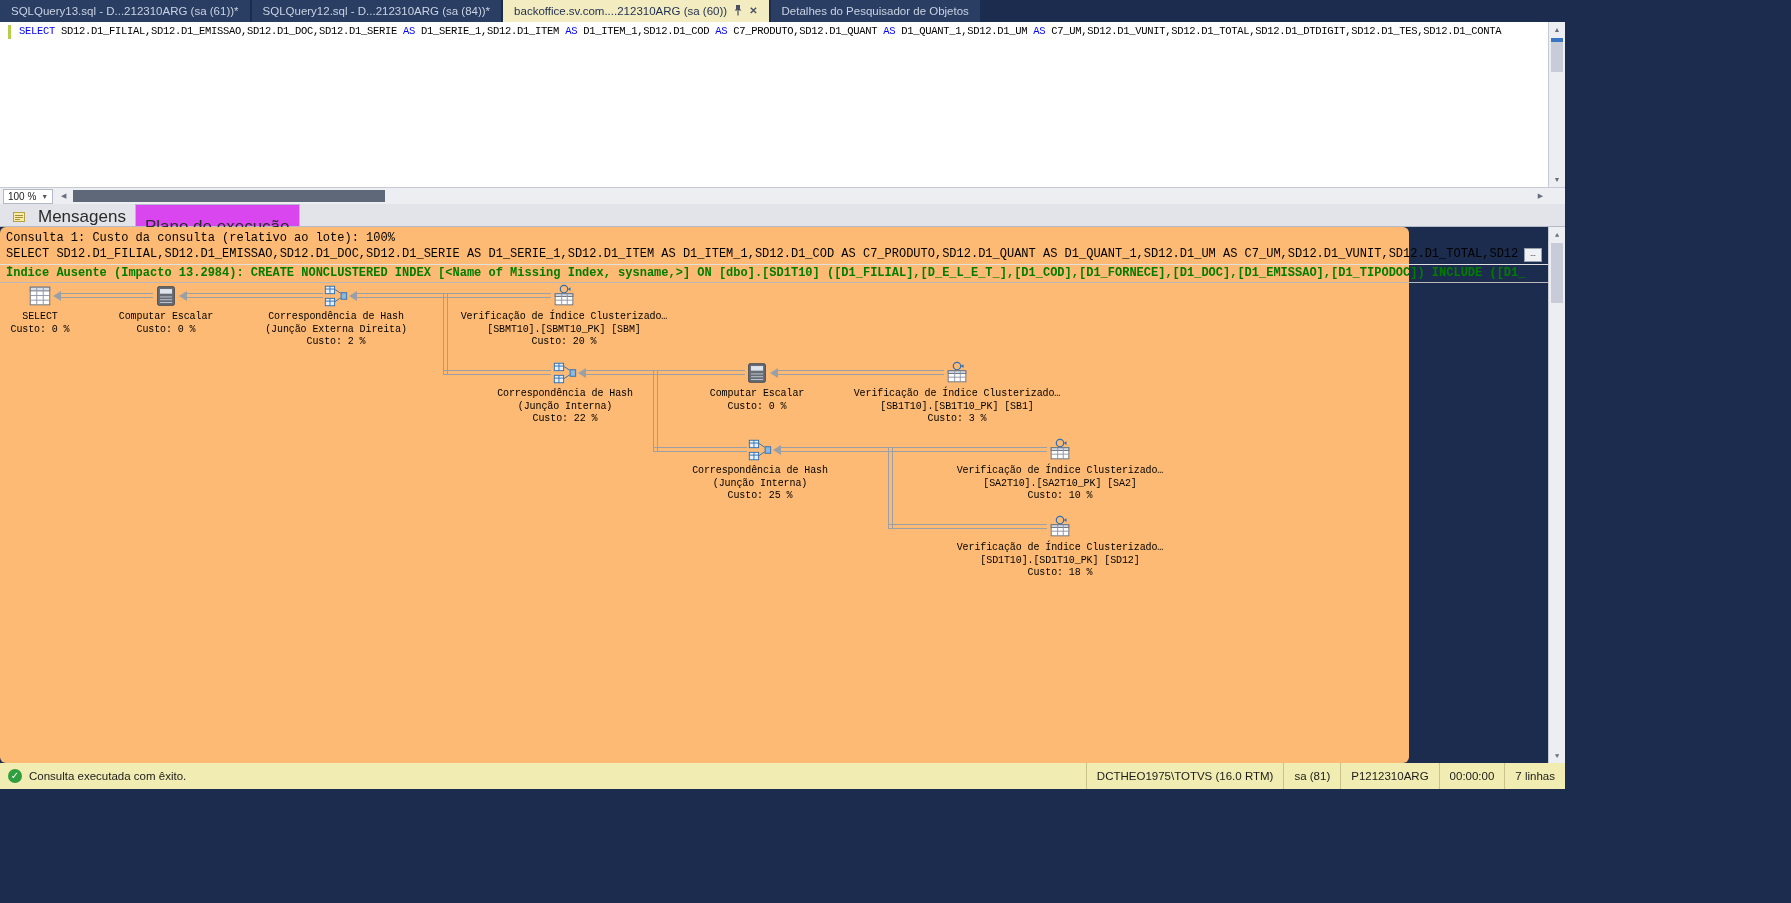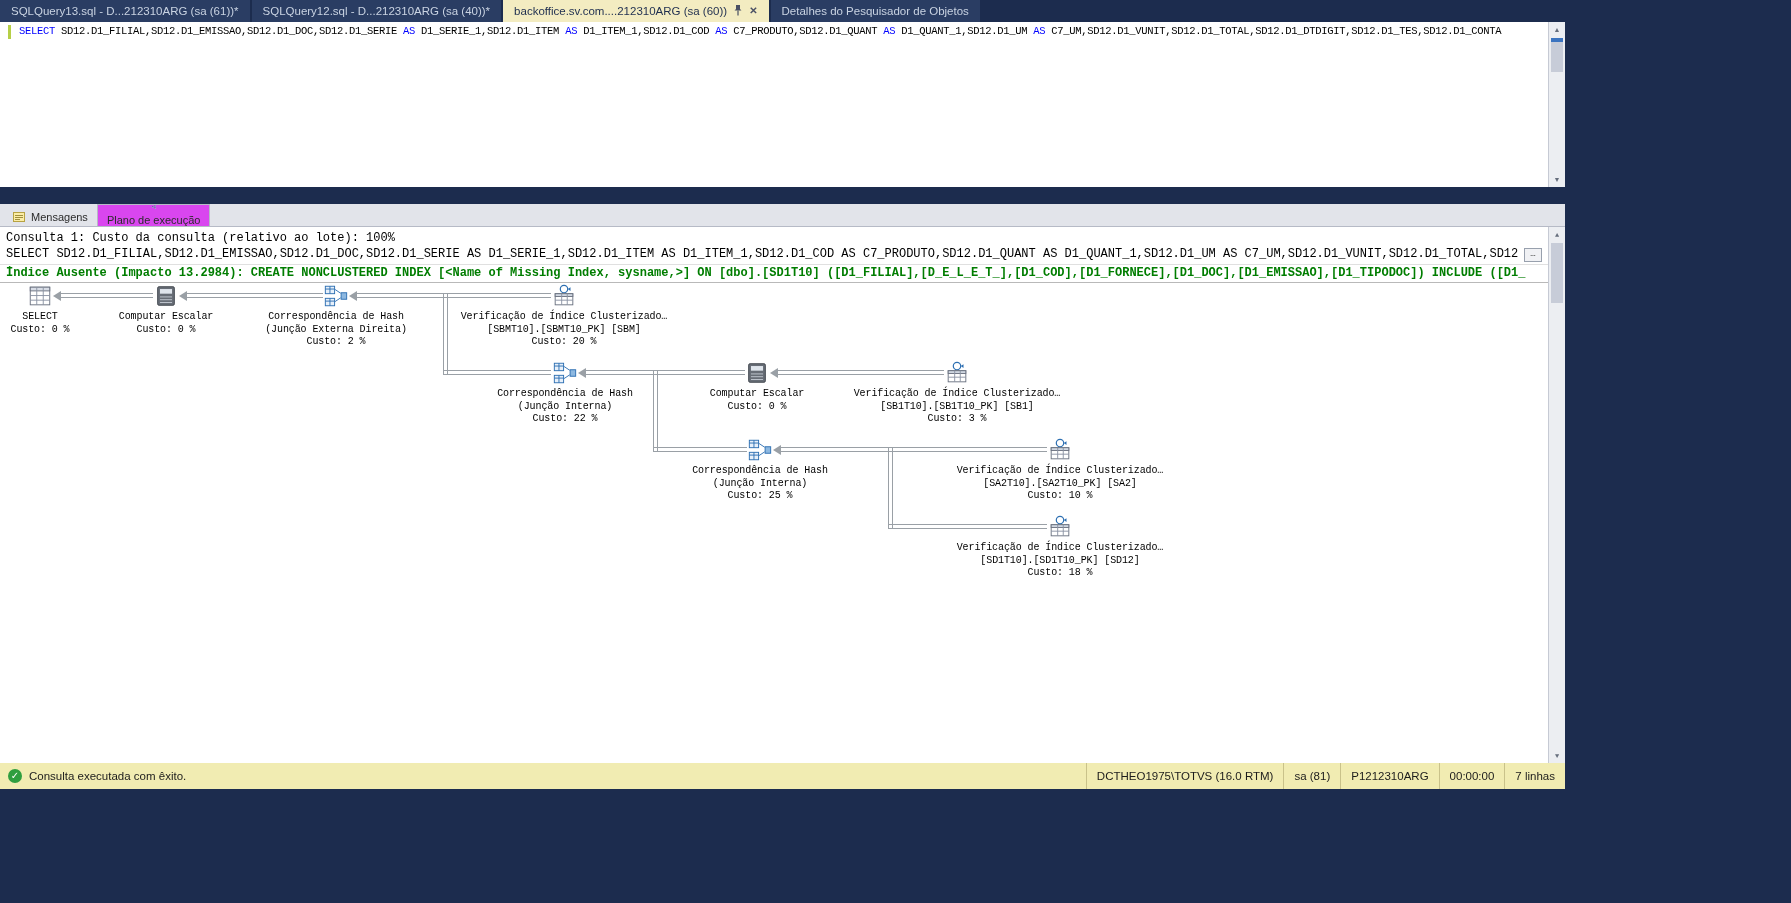--- a/index.html
+++ b/index.html
@@ -50,27 +50,27 @@
   .hs-arrow { width:15px; font-size:7px; color:#666e7d; text-align:center; }
   .hs-track { flex:1; height:16px; position:relative; }
   .hs-thumb { position:absolute; left:2px; top:2px; width:312px; height:12px; background:#5f6878; }
   .corner { width:17px; height:16px; }
 
   
   .res-tabs {
     position:absolute; left:0; top:204px; width:1562px; height:22px;
     background:#e2e4ea; border-bottom:1px solid #b6bac6; display:flex; align-items:flex-end; padding-left:3px;
   }
-  .res-tab { height:19px; display:flex; align-items:center; gap:5px; padding:0 9px; font-size:11px; color:#2b2b2b; }
+  .res-tab { height:19px; display:flex; align-items:center; gap:12px; padding:0 9px; font-size:17px; color:#2b2b2b; }
   .res-tab.active { background:#d946ef; border:1px solid #b6bac6; border-bottom:none; height:21px;flex-direction:column; }
 
   
   .plan-pane {
-    position:absolute; left:0; top:227px; width:1565px; height:536px; background:#ffffff;
-    font-family:"Liberation Mono", monospace; color:#000;
+    position:absolute; left:0; top:227px; width:1409px; height:536px; background:#fdba74;
+    font-family:"Liberation Mono", monospace; color:#000;border-radius:6px;
   }
   .plan-line1 { position:absolute; left:6px; top:4px; font-size:12px; white-space:pre; }
   .plan-query { position:absolute; left:6px; top:20px; font-size:12px; white-space:pre; width:1512px; overflow:hidden; }
   .expand-box {
     position:absolute; left:1524px; top:21px; width:16px; height:12px;
     border:1px solid #98a0ad; background:#f0f1f4; font-size:9px; line-height:10px; text-align:center; color:#333;
   }
   .sep1 { position:absolute; left:0; top:37px; width:1548px; height:1px; background:#e0e0e0; }
   .missing-index { position:absolute; left:6px; top:39px; font-size:12px; color:#007d00; white-space:pre; width:1536px; overflow:hidden;font-weight:bold; }
   .sep2 { position:absolute; left:0; top:55px; width:1548px; height:1px; background:#b9b9b9; }
@@ -162,21 +162,21 @@
   </symbol>
 </svg>
 
 <div class="screen">
 
   <div class="tabstrip">
     <div class="doc-tab">
       <span>SQLQuery13.sql - D...212310ARG (sa (61))*</span>
     </div>
     <div class="doc-tab">
-      <span>SQLQuery12.sql - D...212310ARG (sa (40))*</span>
+      <span>SQLQuery12.sql - D...212310ARG (sa (84))*</span>
     </div>
     <div class="doc-tab active">
       <span>backoffice.sv.com....212310ARG (sa (60))</span>
       <svg width="10" height="12">
           <use href="#ic-pin"></use>
         </svg>
       <span class="tab-close">✕</span>
     </div>
     <div class="doc-tab">
       <span>Detalhes do Pesquisador de Objetos</span>
@@ -188,20 +188,32 @@
     <div class="sql-line"><span class="kw">SELECT </span><span>SD12.D1_FILIAL,SD12.D1_EMISSAO,SD12.D1_DOC,SD12.D1_SERIE </span><span class="kw">AS </span><span>D1_SERIE_1,SD12.D1_ITEM </span><span class="kw">AS </span><span>D1_ITEM_1,SD12.D1_COD </span><span class="kw">AS </span><span>C7_PRODUTO,SD12.D1_QUANT </span><span class="kw">AS </span><span>D1_QUANT_1,SD12.D1_UM </span><span class="kw">AS </span><span>C7_UM,SD12.D1_VUNIT,SD12.D1_TOTAL,SD12.D1_DTDIGIT,SD12.D1_TES,SD12.D1_CONTA</span></div>
   </div>
 
   <div class="editor-vscroll">
     <div class="sb-arrow">▲</div>
     <div class="vthumb"></div>
     <div class="map-mark"></div>
     <div class="sb-arrow bottom">▼</div>
   </div>
 
+  <div class="h-strip">
+    <div class="zoom-combo">
+      <span>100 %</span>
+      <span class="dd">▼</span>
+    </div>
+    <div class="hs-arrow">◀</div>
+    <div class="hs-track">
+      <div class="hs-thumb"></div>
+    </div>
+    <div class="hs-arrow">▶</div>
+    <div class="corner"></div>
+  </div>
 
   <div class="res-tabs">
     <div class="res-tab">
       <svg width="14" height="14">
           <use href="#ic-note"></use>
         </svg>
       <span>Mensagens</span>
     </div>
     <div class="res-tab active">
       <svg width="14" height="14">

